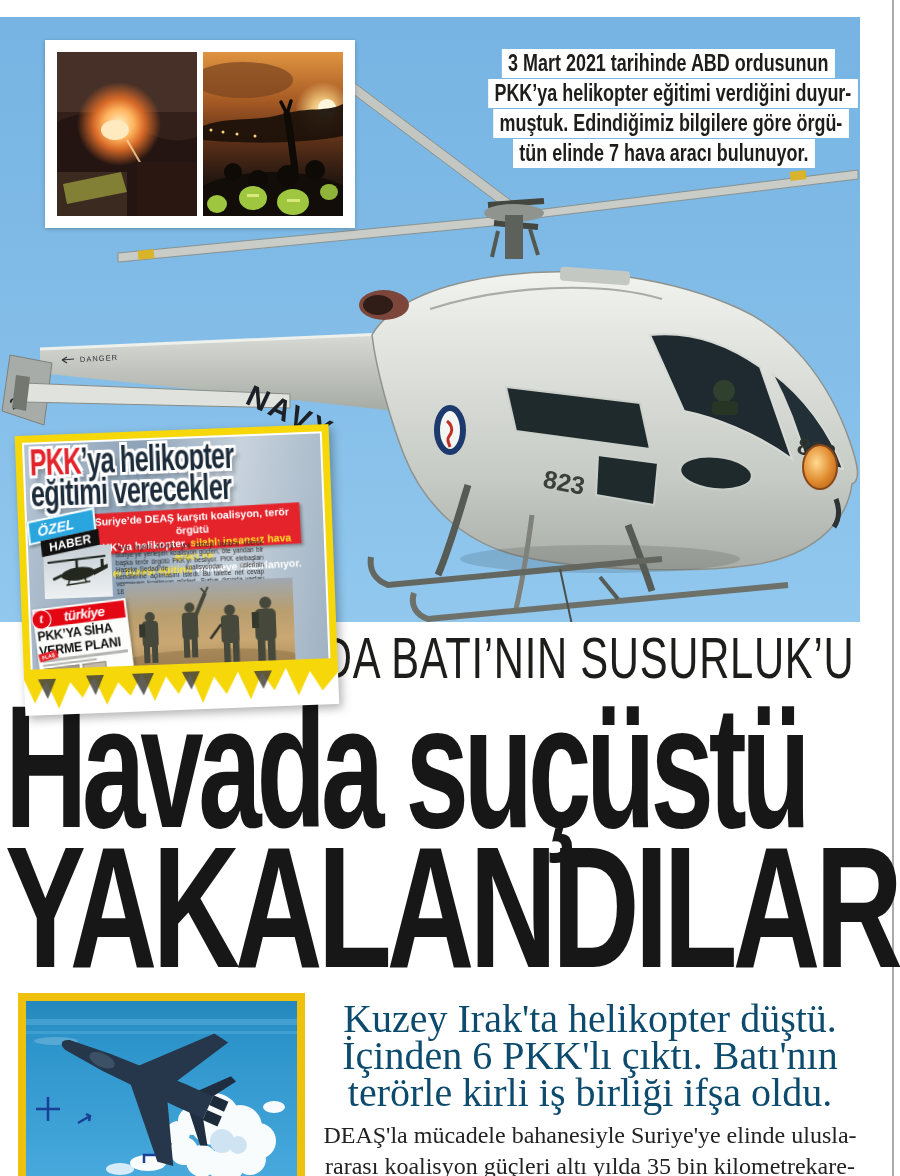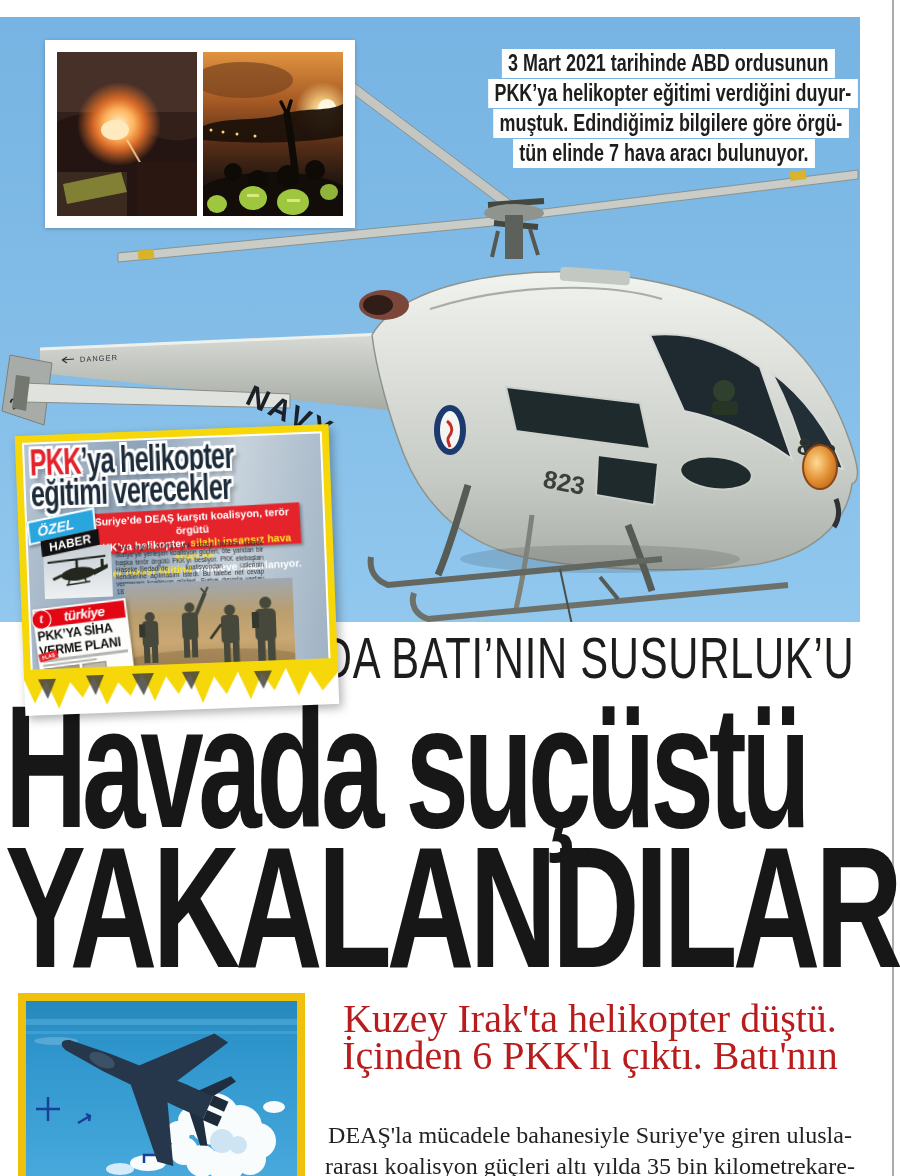--- a/index.html
+++ b/index.html
@@ -70,21 +70,21 @@
   .kicker{position:absolute;top:629px;right:46px;font-size:58px;font-weight:400;color:#1d1d1b;
           white-space:nowrap;transform:scaleX(.72);transform-origin:100% 0;letter-spacing:1px;line-height:1;}
   .h1{position:absolute;left:5px;white-space:nowrap;font-weight:bold;color:#171717;line-height:1;}
   .h1a{top:680px;font-size:174px;letter-spacing:-8px;transform:scaleX(.655);transform-origin:0 0;}
   .h1b{top:821px;font-size:172px;letter-spacing:-7px;transform:scaleX(.705);transform-origin:0 0;}
 
   
   .jet{position:absolute;left:18px;top:993px;width:287px;height:200px;box-sizing:border-box;
        border:8px solid #efc10d;background:#2e95cc;}
   .subhead{position:absolute;left:298px;top:1000px;width:584px;text-align:center;
-           font-family:"Liberation Serif","DejaVu Serif",serif;font-size:40px;line-height:37px;color:#b91c1c;}
+           font-family:"Liberation Serif","DejaVu Serif",serif;font-size:40px;line-height:37px;color:#0c4a6e;}
   .bodytext{position:absolute;left:298px;top:1120px;width:584px;text-align:center;
             font-family:"Liberation Serif","DejaVu Serif",serif;font-size:24px;line-height:31px;color:#222;}
 </style>
 </head>
 <body>
 
 <div class="page">
   <div class="edge-line"></div>
 
   <div class="sky">
@@ -375,19 +375,20 @@
         <path d="M22,96 V120 M10,108 H34"></path>
         <path d="M118,162 v-8 h12"></path>
         <path d="M52,122 l12,-7 m-4,-2 l4,2 l-1,5"></path>
       </g>
     </svg>
   </div>
 
   <div class="subhead">
     <div>Kuzey Irak'ta helikopter düştü.</div>
     <div>İçinden 6 PKK'lı çıktı. Batı'nın</div>
+    <div>terörle kirli iş birliği ifşa oldu.</div>
   </div>
 
   <div class="bodytext">
-    <div>DEAŞ'la mücadele bahanesiyle Suriye'ye giren ulusla-</div>
+    <div>DEAŞ'la mücadele bahanesiyle Suriye'ye elinde ulusla-</div>
     <div>rarası koalisyon güçleri altı yılda 35 bin kilometrekare-</div>
   </div>
 </div>
 
 </body></html>

